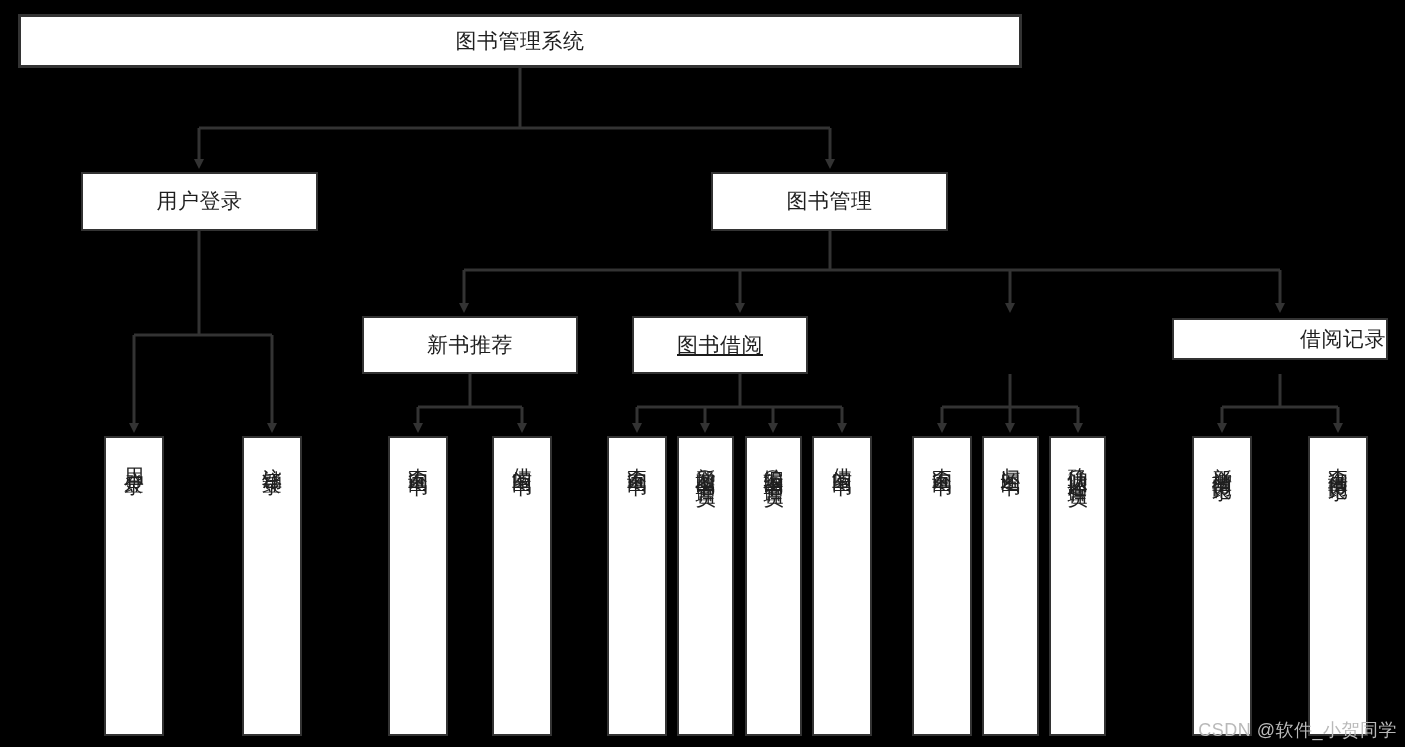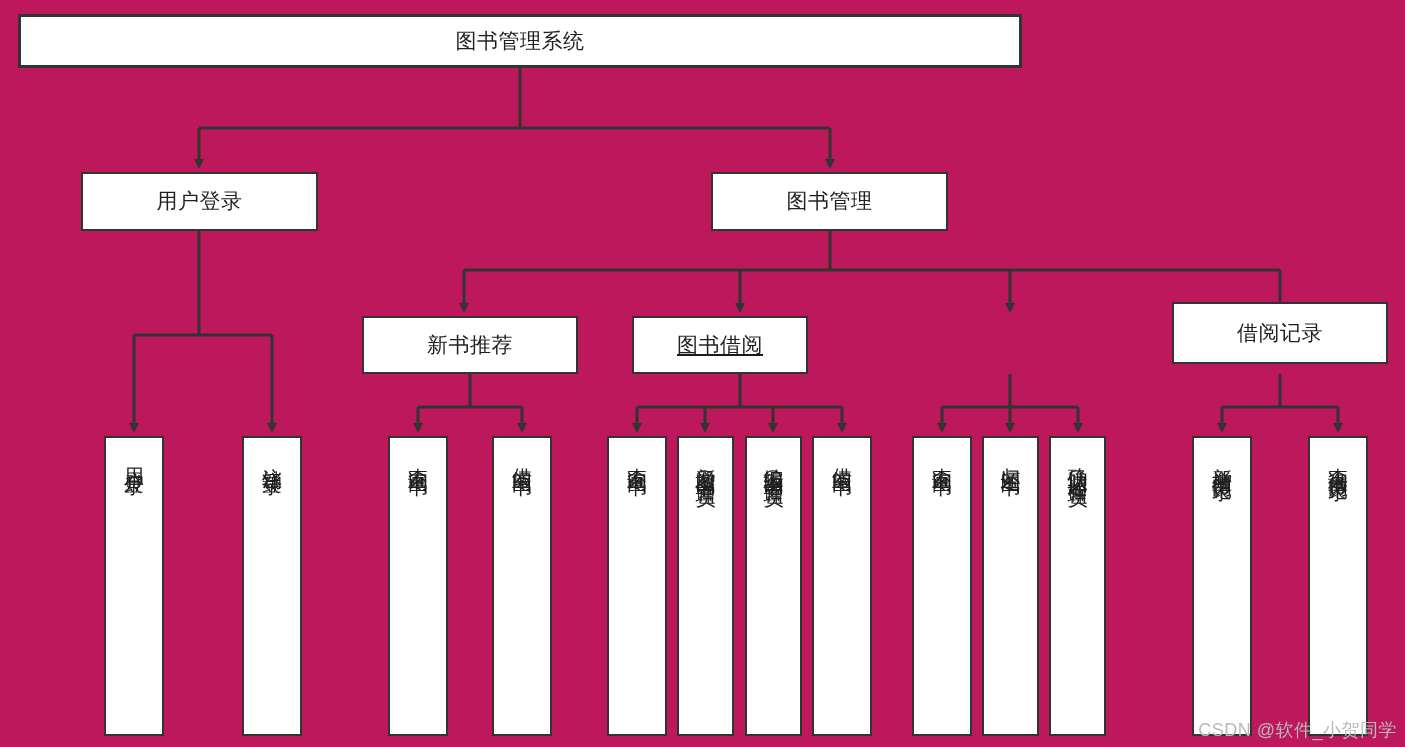--- a/index.html
+++ b/index.html
@@ -8,21 +8,21 @@
     background: #ffffff;
   }
   body {
     font-family: "Liberation Sans", "DejaVu Sans", sans-serif;
     color: #1a1a1a;
   }
   #canvas {
     position: relative;
     width: 1405px;
     height: 747px;
-    background: #be185d;
+    background: #000000;
     overflow: hidden;
   }
   svg#wires {
     position: absolute;
     left: 0;
     top: 0;
     width: 1405px;
     height: 747px;
     pointer-events: none;
   }
@@ -134,21 +134,21 @@
   <div class="node" style="left:711px; top:172px; width:237px; height:59px;align-items:center;">
     <span class="node-label">图书管理</span>
   </div>
 
   <div class="node" style="left:362px; top:316px; width:216px; height:58px;">
     <span class="node-label">新书推荐</span>
   </div>
   <div class="node" style="left:632px; top:316px; width:176px; height:58px;text-decoration:underline;">
     <span class="node-label">图书借阅</span>
   </div>
-  <div class="node" style="left:1172px; top:302px; width:216px; height:62px;">
+  <div class="node" style="left:1172px; top:318px; width:216px; height:42px;justify-content:flex-end;">
     <span class="node-label">借阅记录</span>
   </div>
 
   <div class="node leaf" style="left:104px; top:436px; width:60px; height:300px;">
     <span class="node-label">用户登录</span>
   </div>
   <div class="node leaf" style="left:242px; top:436px; width:60px; height:300px;">
     <span class="node-label">注销登录</span>
   </div>
 

